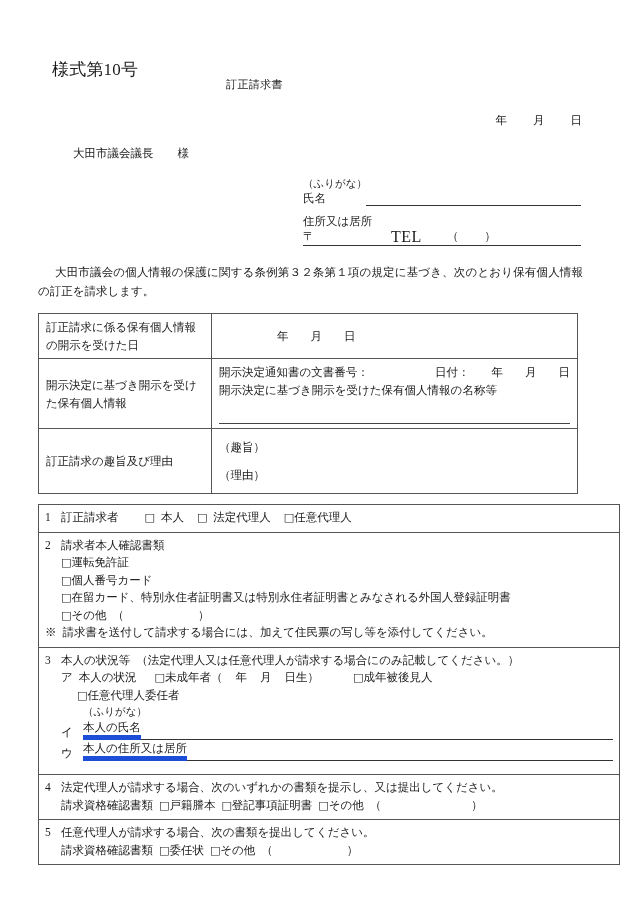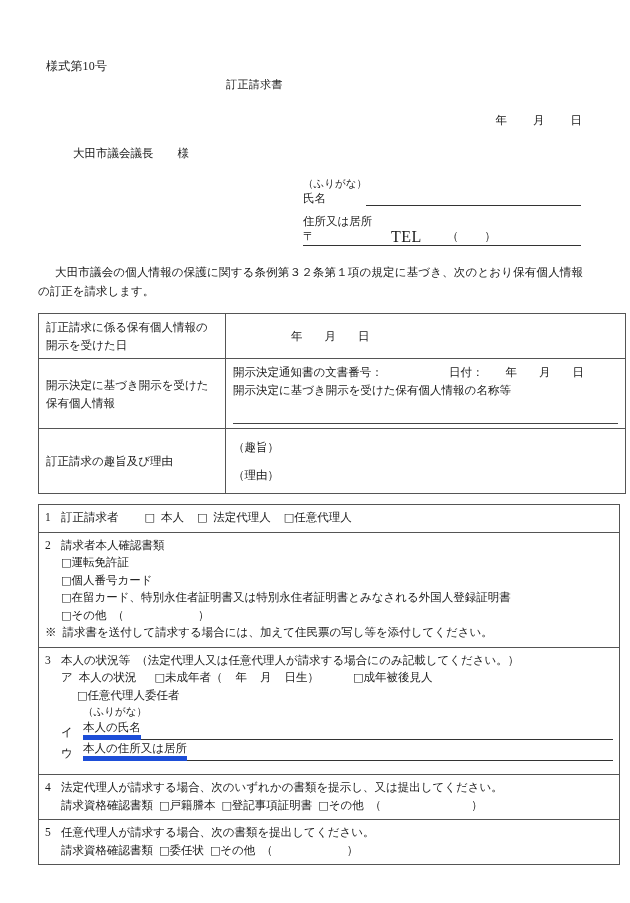--- a/index.html
+++ b/index.html
@@ -19,23 +19,23 @@
   .page {
     position: relative;
     width: 630px;
     height: 903px;
     box-sizing: border-box;
   }
 
   
   .form-no {
     position: absolute;
-    left: 46px;
+    left: 52px;
     top: 58px;
-    font-size: 12px;
+    font-size: 17px;
     letter-spacing: 0.2px;
   }
   .doc-title {
     position: absolute;
     left: 0;
     top: 77px;
     width: 509px;
     text-align: center;
     font-size: 11px;
     letter-spacing: 0.4px;
@@ -111,21 +111,21 @@
     border: 1px solid #555;
     border-collapse: collapse;
     font-size: 11.5px;
   }
   .tbl td {
     border: 1px solid #555;
     vertical-align: middle;
     padding: 4px 7px;
     line-height: 18px;
   }
-  #table1 { left: 38px; top: 313px; width: 588px; }
+  #table1 { left: 38px; top: 313px; width: 540px; }
   #table1 .c-head { width: 172px; }
   .row-date  .val { padding-left: 58px; }
   .val .y { margin-right: 22px; }
   .val .m { margin-right: 22px; }
   .cell-pad-top { vertical-align: top; }
   .disclosure-line1 { display: flex; }
   .disclosure-line1 .a { width: 216px; }
   .disclosure-line1 .b { white-space: nowrap; }
   .disclosure-line1 .b .y { margin-left: 22px; }
   .disclosure-line1 .b .m { margin-left: 22px; }

